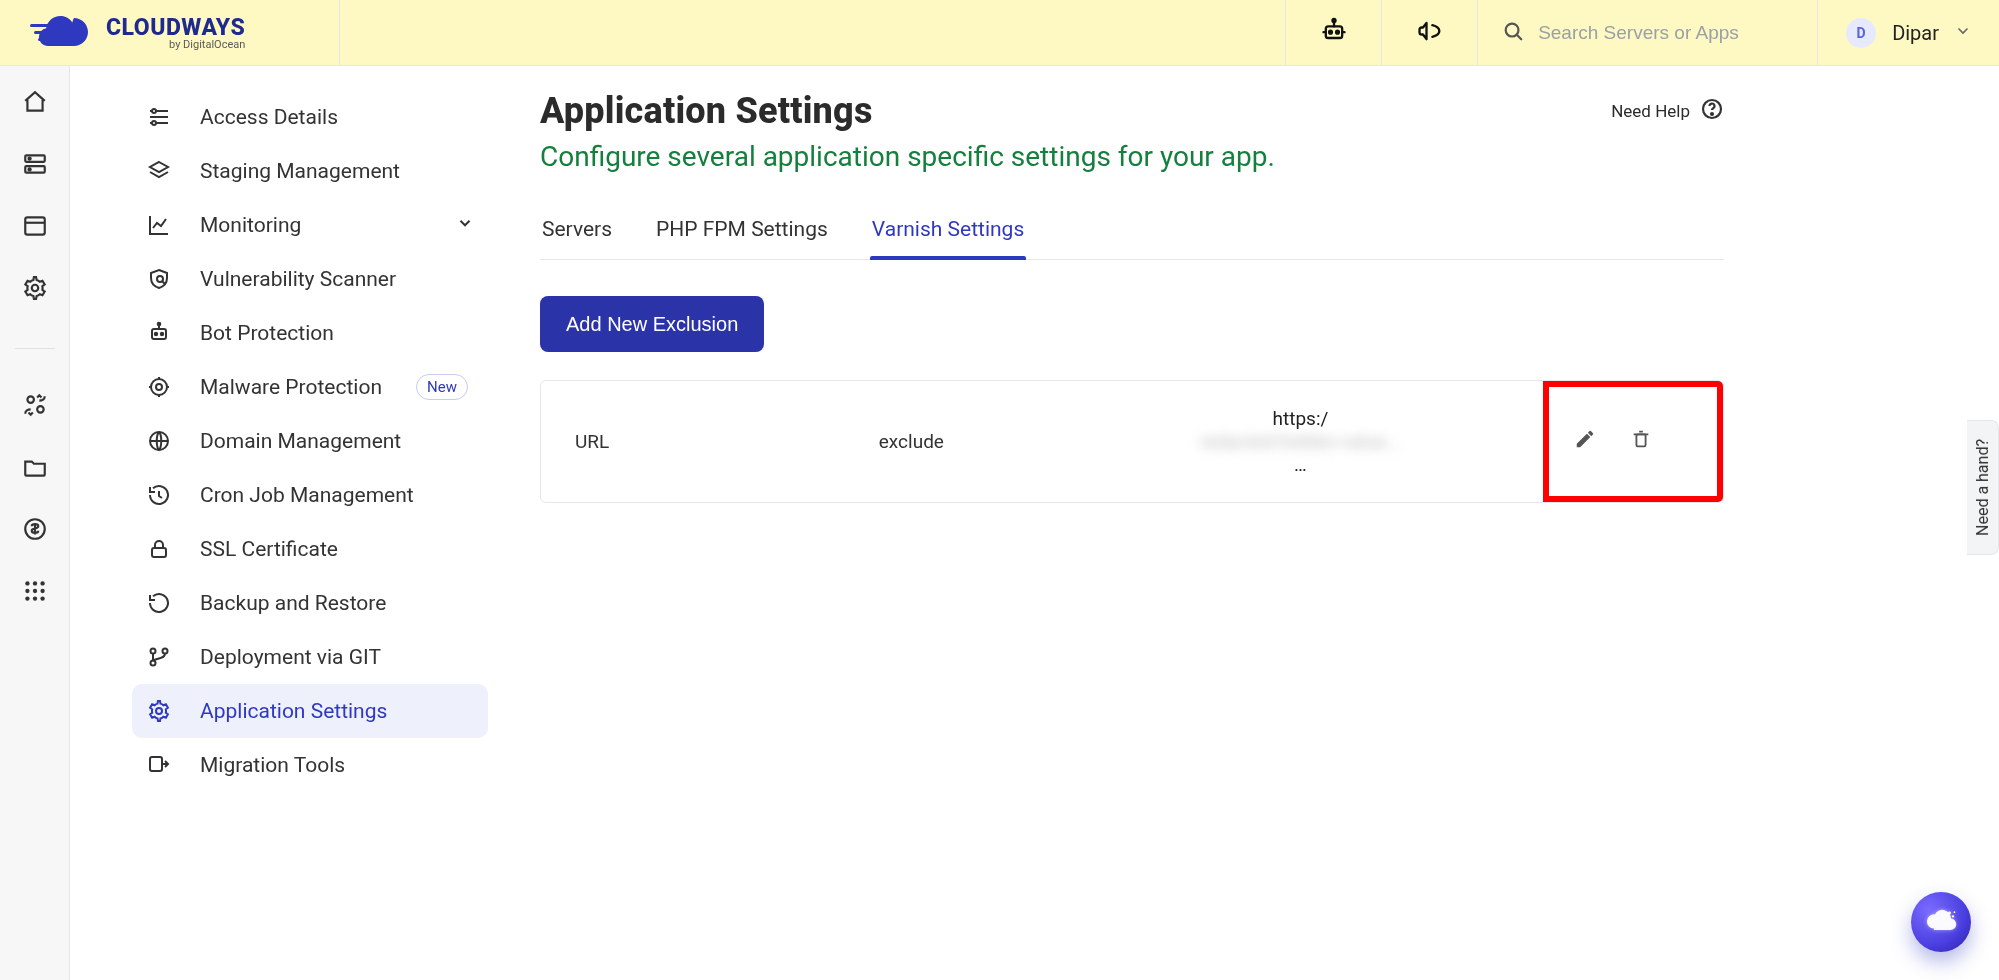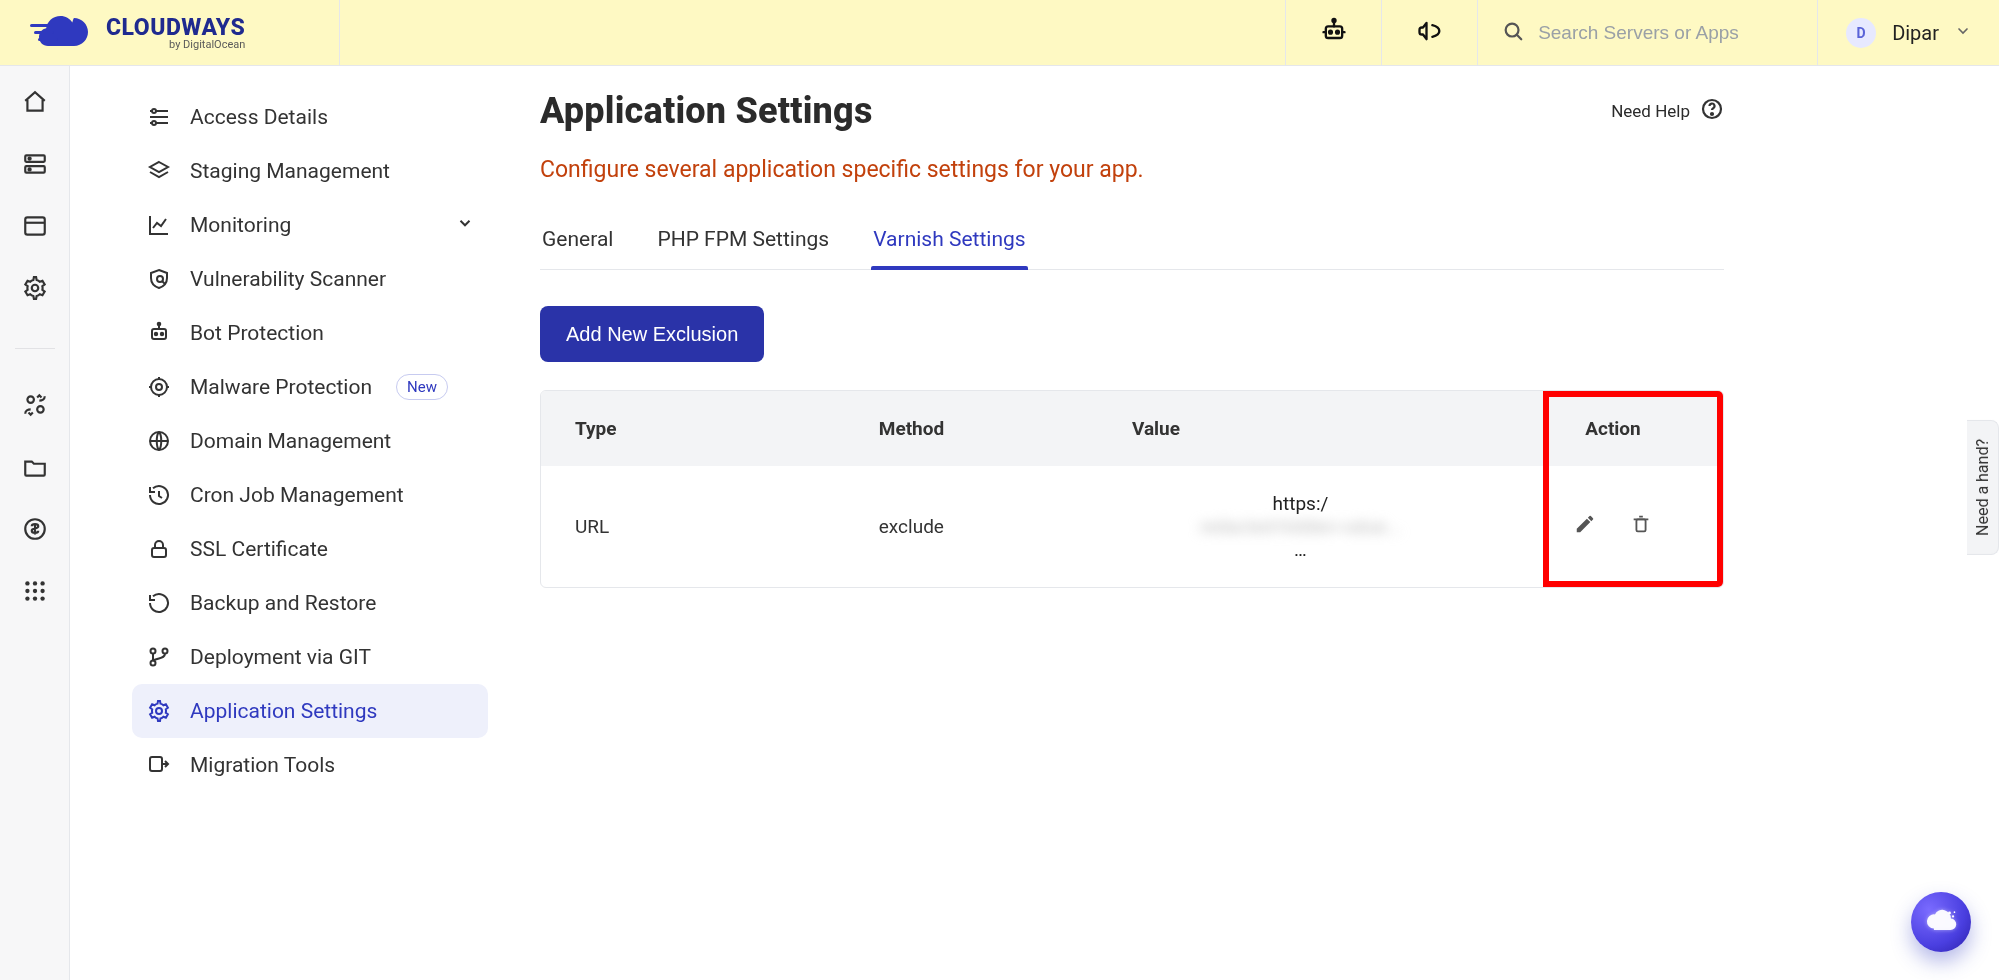--- a/index.html
+++ b/index.html
@@ -40,32 +40,32 @@
       position:fixed; top:var(--headerH); bottom:0; left:0; width:var(--railW);
       background:#f7f7f8; border-right:1px solid var(--border);
       display:flex; flex-direction:column; align-items:center; padding-top:24px; gap:34px;
     }
     .rail .ricon{ color:#3a3a3a; width:28px; height:28px; display:flex; align-items:center; justify-content:center; }
     .rail .divider{ width:40px; height:1px; background:#e2e2e5; margin:10px 0; }
 
     
     .page{ position:absolute; top:var(--headerH); left:var(--railW); right:0; bottom:0; display:flex; }
     .side{ width:430px; padding:24px 12px 24px 62px; }
-    .side-item{ display:flex; align-items:center; gap:18px; padding:14px 14px; border-radius:10px; color:#333; font-size:21px; cursor:pointer; position:relative; }
+    .side-item{ display:flex; align-items:center; gap:28px; padding:14px 14px; border-radius:10px; color:#333; font-size:21px; cursor:pointer; position:relative; }
     .side-item .ic{ width:26px; height:26px; color:#3a3a3a; display:flex; align-items:center; justify-content:center; }
     .side-item .chev{ margin-left:auto; color:#3a3a3a; }
     .side-item.active{ background:#eef0fb; color:var(--accent); }
     .side-item.active .ic{ color:var(--accent); }
     .badge-new{ font-size:15px; color:var(--accent); border:1px solid #c7cbf0; padding:3px 10px; border-radius:999px; margin-left:6px; }
 
     .content{ flex:1; padding:24px 56px 24px 40px; max-width:1280px; }
     .title-row{ display:flex; align-items:center; }
     .title{ font-size:36px; font-weight:800; color:#2b2b2b; letter-spacing:0.2px; }
     .help{ margin-left:auto; display:flex; align-items:center; gap:10px; color:#2b2b2b; font-size:17px; }
-    .subtitle{ margin-top:24px; font-size:23px; color:#c2410c; }
+    .subtitle{ margin-top:8px; font-size:28px; color:#15803d; }
 
     .tabs{ display:flex; gap:40px; margin-top:30px; border-bottom:1px solid var(--border); }
     .tab{ padding:14px 2px 18px; font-size:21px; color:#333; cursor:pointer; position:relative; }
     .tab.active{ color:var(--accent); }
     .tab.active::after{ content:""; position:absolute; left:0; right:0; bottom:-1px; height:4px; background:var(--accent); border-radius:2px 2px 0 0; }
 
     .primary-btn{ margin-top:36px; display:inline-flex; align-items:center; justify-content:center; height:56px; padding:0 26px; background:var(--accent-dark); color:#fff; border:none; border-radius:8px; font-size:20px; cursor:pointer; }
 
     .table{ margin-top:28px; border:1px solid var(--border); border-radius:6px; overflow:hidden; position:relative; }
     .thead,.trow{ display:grid; grid-template-columns: 1.2fr 1fr 1.6fr 220px; }
@@ -372,34 +372,28 @@
         <span><svg width="24" height="24" viewBox="0 0 24 24" fill="none" stroke="#333" stroke-width="2.2">
               <circle cx="12" cy="12" r="9"></circle>
               <path d="M9.5 9a2.5 2.5 0 1 1 3.7 2.2c-.9.5-1.2 1-1.2 1.8"></path>
               <circle cx="12" cy="17" r="1" fill="#333"></circle>
             </svg></span>
       </div>
     </div>
     <div class="subtitle">Configure several application specific settings for your app.</div>
 
     <div class="tabs">
-      <div class="tab">General</div>
+      <div class="tab">Servers</div>
       <div class="tab">PHP FPM Settings</div>
       <div class="tab active">Varnish Settings</div>
     </div>
 
     <button class="primary-btn">Add New Exclusion</button>
 
     <div class="table">
-      <div class="thead">
-        <div class="th">Type</div>
-        <div class="th">Method</div>
-        <div class="th">Value</div>
-        <div class="th action">Action</div>
-      </div>
       <div class="trow">
         <div class="td">URL</div>
         <div class="td">exclude</div>
         <div class="td value">
           <span>https:/</span>
           <span class="blur">redacted-hidden-value...</span>
           <span>…</span>
         </div>
         <div class="td actions">
           <span class="iconbtn">

